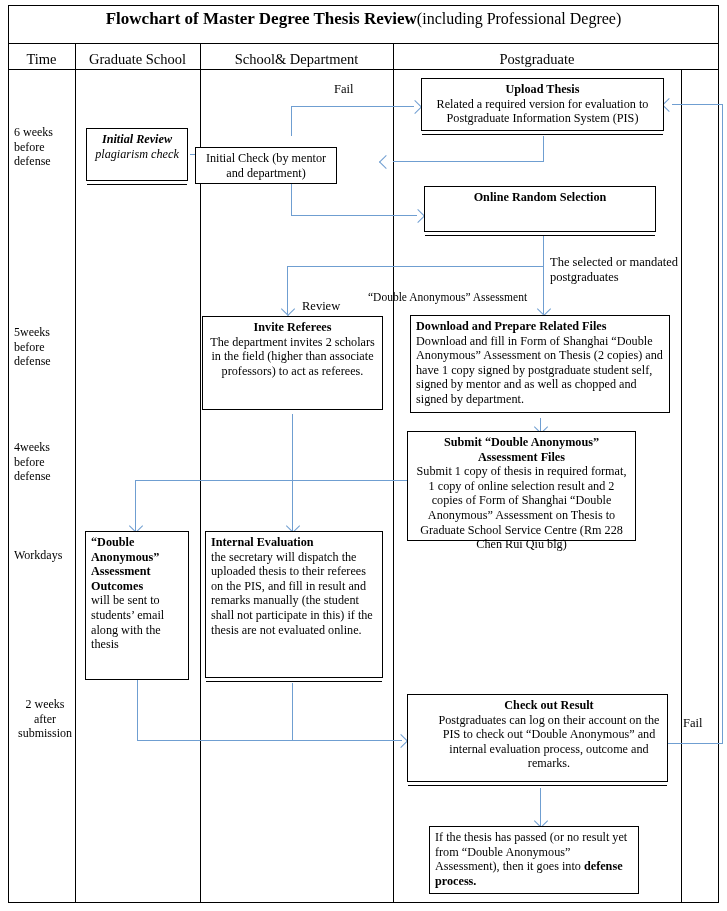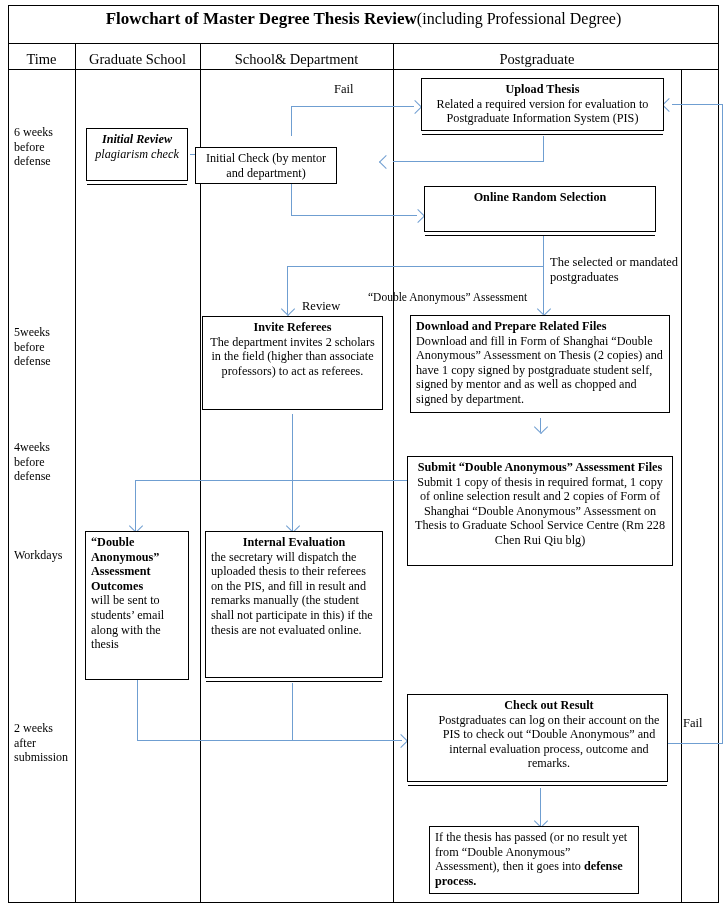--- a/index.html
+++ b/index.html
@@ -145,21 +145,21 @@
 
   <div class="colhead" style="left:8px;   width:67px;">Time</div>
   <div class="colhead" style="left:75px;  width:125px;">Graduate School</div>
   <div class="colhead" style="left:200px; width:193px;">School&amp; Department</div>
   <div class="colhead" style="left:393px; width:288px;">Postgraduate</div>
 
   <div class="timelabel" style="top:125px;">6 weeks before defense</div>
   <div class="timelabel" style="top:325px;">5weeks before defense</div>
   <div class="timelabel" style="top:440px;">4weeks before defense</div>
   <div class="timelabel" style="top:548px;">Workdays</div>
-  <div class="timelabel" style="top:721px;">2 weeks after submission</div>
+  <div class="timelabel" style="top:697px;text-align:center;">2 weeks after submission</div>
 
   <div class="ch" style="left:190px; top:154px; width:18px;"></div>
   <div class="arrow right" style="left:203px; top:150px;"></div>
 
   <div class="cv" style="left:291px; top:106px; height:30px;"></div>
   <div class="ch" style="left:291px; top:106px; width:123px;"></div>
   <div class="arrow right" style="left:410px; top:102px;"></div>
 
   <div class="cv" style="left:291px; top:171px; height:44px;"></div>
   <div class="ch" style="left:291px; top:215px; width:126px;"></div>
@@ -227,32 +227,32 @@
   <div class="box" style="left:202px; top:316px; width:181px; height:94px;">
     <span class="bt">Invite Referees</span>
     <span class="bd">The department invites 2 scholars in the field (higher than associate professors) to act as referees.</span>
   </div>
 
   <div class="box left-align" style="left:410px; top:315px; width:260px; height:98px;">
     <span class="bt">Download and Prepare Related Files</span>
     <span class="bd">Download and fill in Form of Shanghai “Double Anonymous” Assessment on Thesis (2 copies) and have 1 copy signed by postgraduate student self, signed by mentor and as well as chopped and signed by department.</span>
   </div>
 
-  <div class="box" style="left:407px; top:456px; width:266px; height:110px;">
+  <div class="box" style="left:407px; top:431px; width:229px; height:110px;">
     <span class="bt">Submit “Double Anonymous” Assessment Files</span>
     <span class="bd">Submit 1 copy of thesis in required format, 1 copy of online selection result and 2 copies of Form of Shanghai “Double Anonymous” Assessment on Thesis to Graduate School Service Centre (Rm 228 Chen Rui Qiu blg)</span>
   </div>
 
   <div class="box left-align" style="left:85px; top:531px; width:104px; height:149px;">
     <span class="bt">“Double Anonymous” Assessment Outcomes</span>
     <span class="bd">will be sent to students’ email along with the thesis</span>
   </div>
 
   <div class="box left-align dbl" style="left:205px; top:531px; width:178px; height:147px;">
-    <span class="bt" style="text-align:center;">Internal Evaluation</span>
+    <span class="bt" style="">Internal Evaluation</span>
     <span class="bd">the secretary will dispatch the uploaded thesis to their referees on the PIS, and fill in result and remarks manually (the student shall not participate in this) if the thesis are not evaluated online.</span>
   </div>
 
   <div class="box dbl" style="left:407px; top:694px; width:261px; height:88px;padding-left:28px;">
     <span class="bt">Check out Result</span>
     <span class="bd">Postgraduates can log on their account on the PIS to check out “Double Anonymous” and internal evaluation process, outcome and remarks.</span>
   </div>
 
   <div class="box left-align" style="left:429px; top:826px; width:210px; height:68px;">
     <span>If the thesis has passed (or no result yet from “Double Anonymous” Assessment), then it goes into </span><b>defense process.</b>

